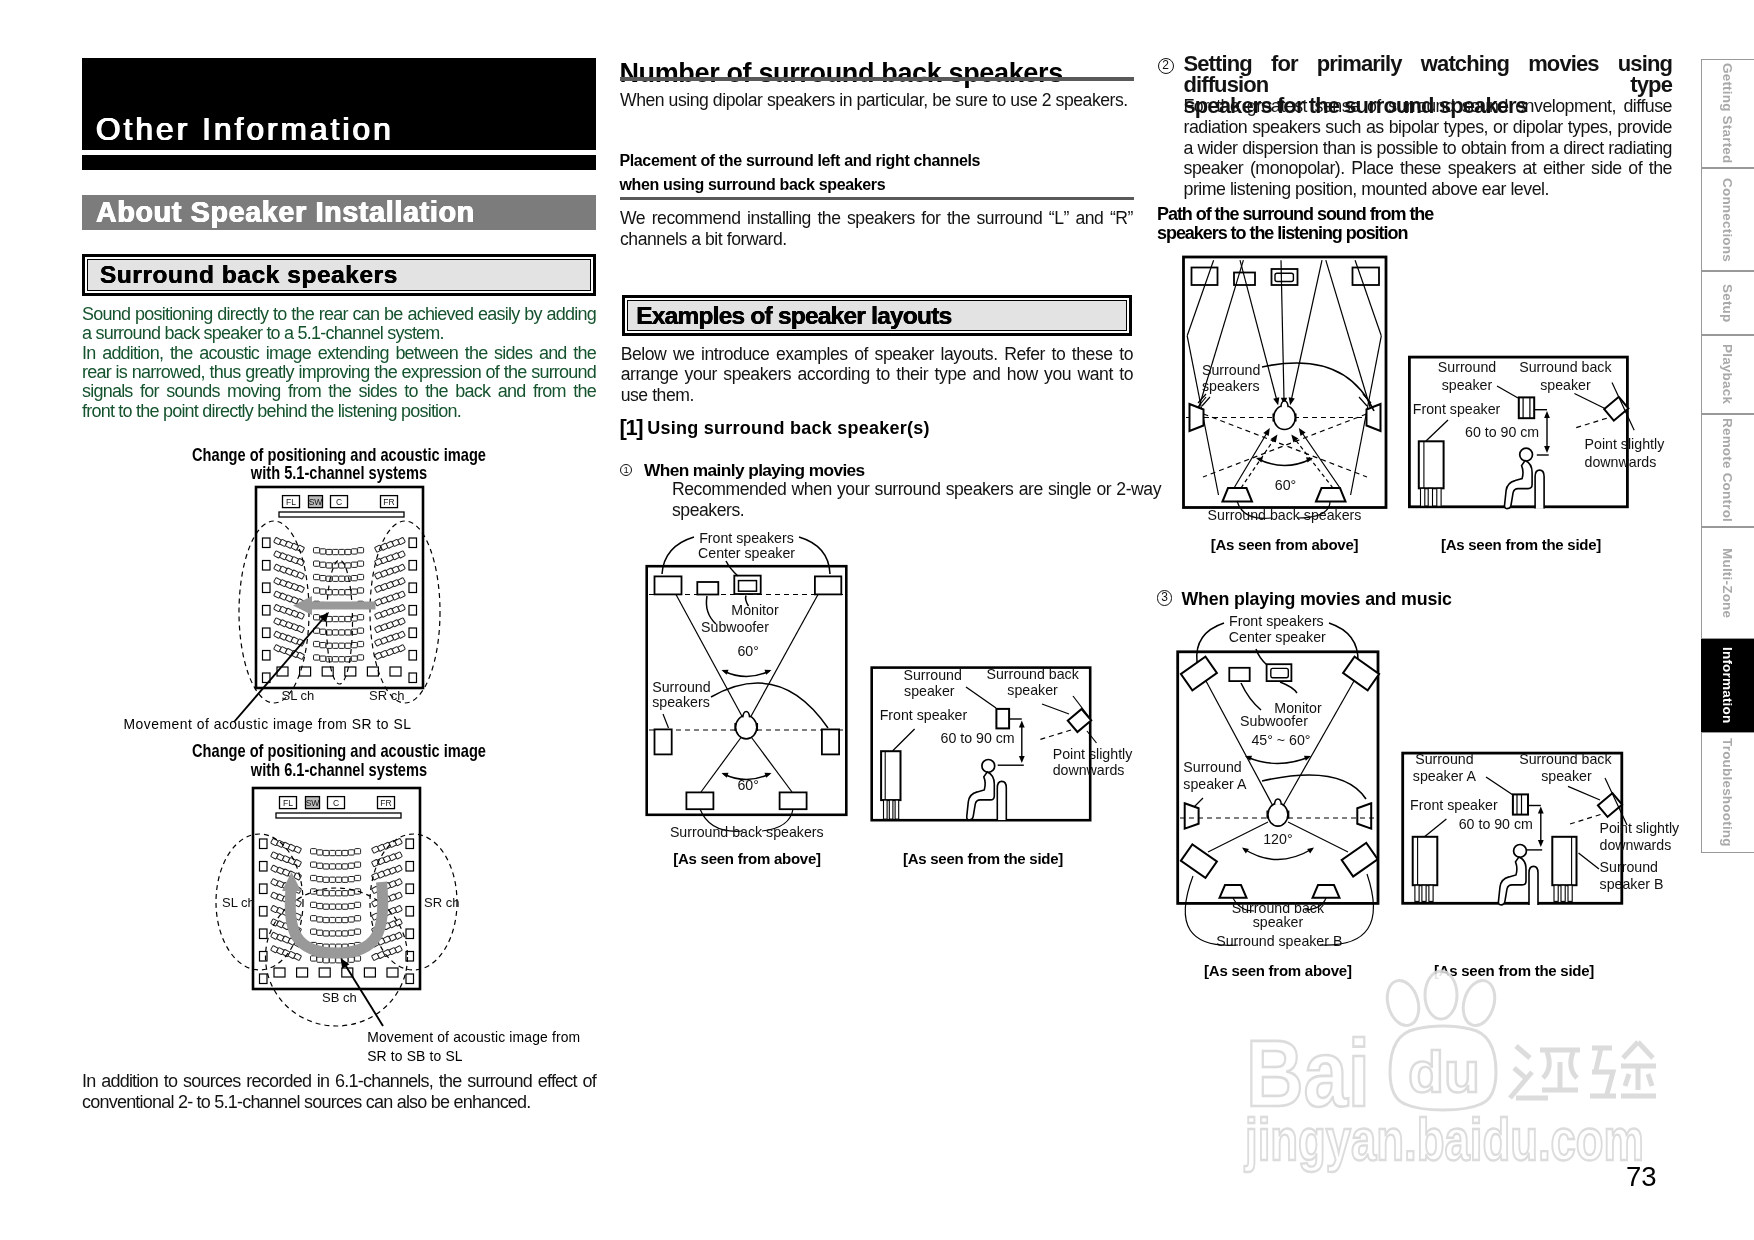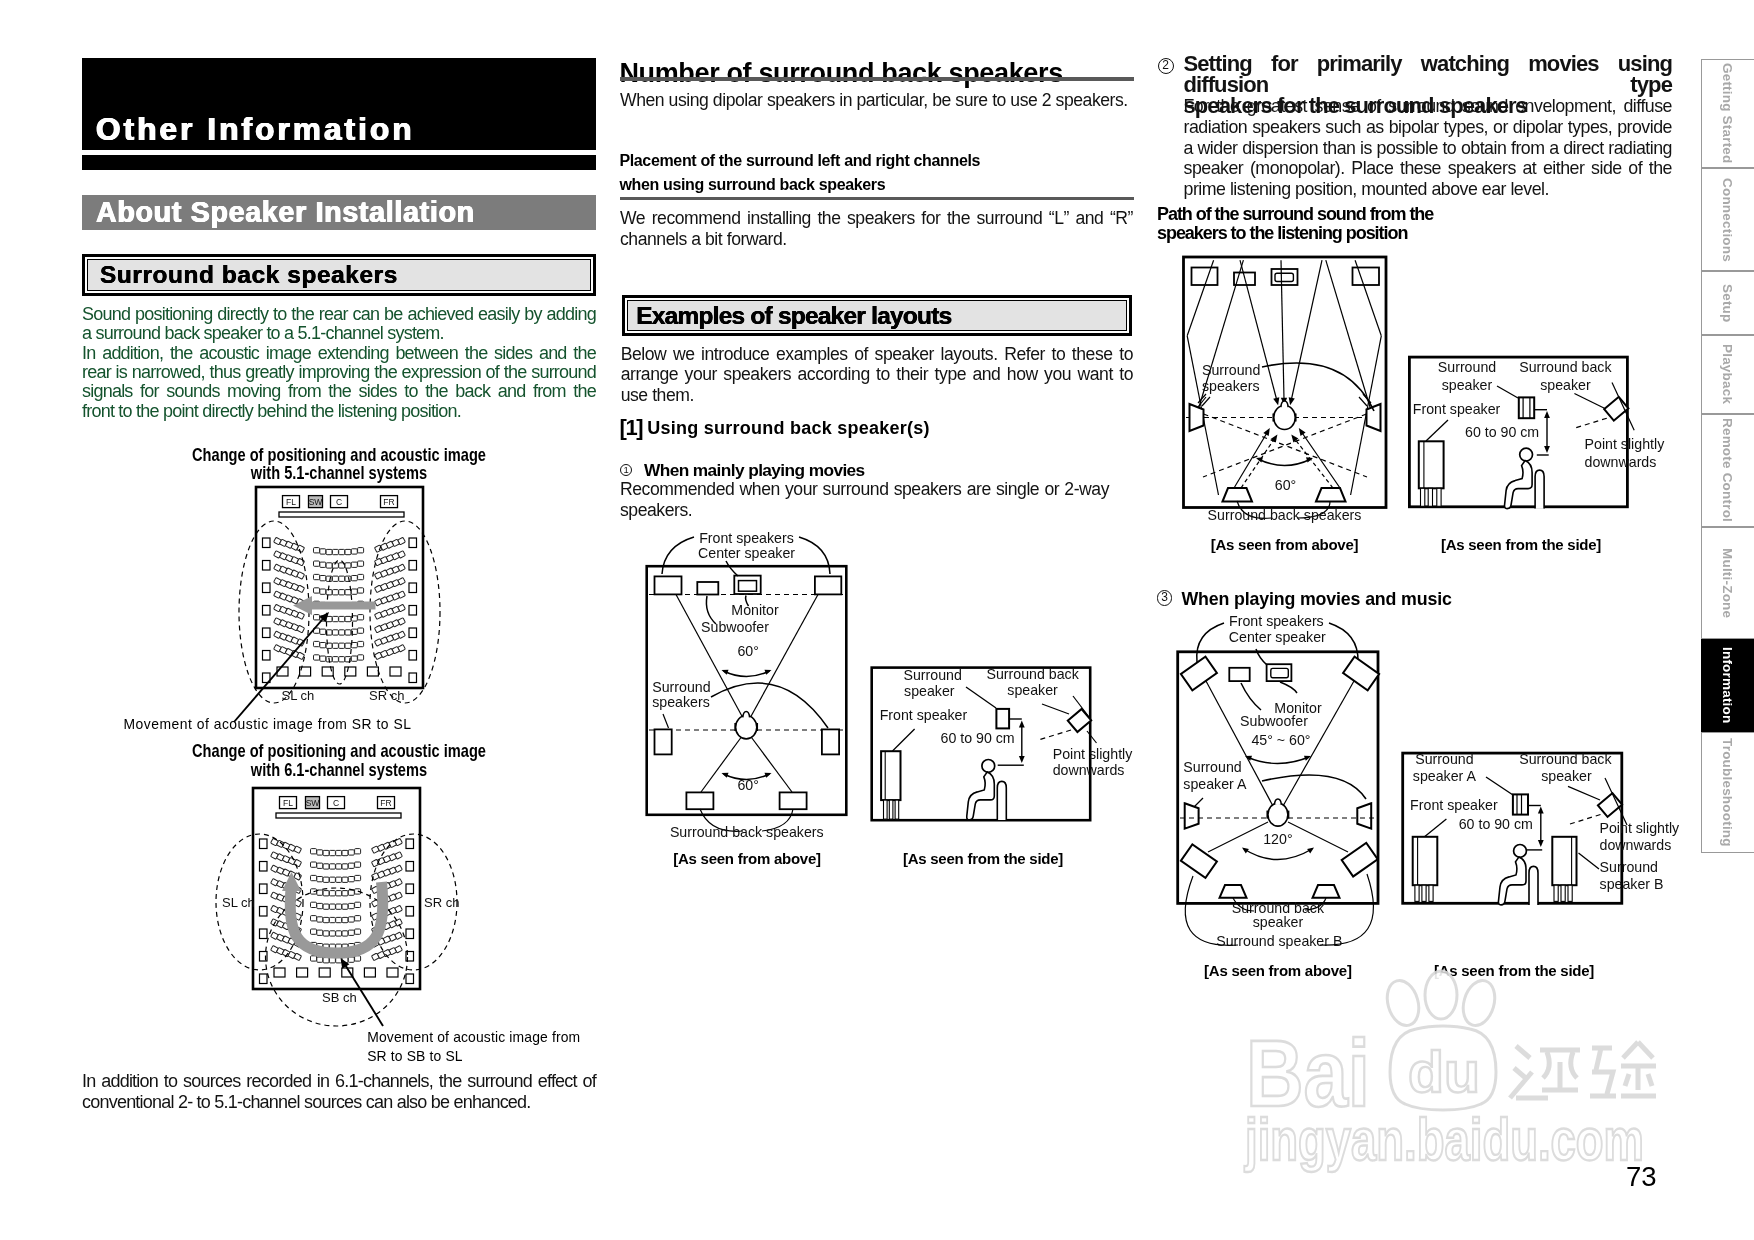--- a/index.html
+++ b/index.html
@@ -6,21 +6,21 @@
 .jl{text-align:justify;text-align-last:justify}
 .b{font-weight:bold}
 svg{position:absolute;left:0;top:0}
 .tab{border:1px solid #999;color:#a9a9a9;font-weight:bold;font-size:13.5px;
  writing-mode:vertical-rl;letter-spacing:0.2px;left:1700.5px;width:54px;background:#fff;
  display:flex;align-items:center;justify-content:center;white-space:nowrap}
 
 </style></head><body>
 <div style="left:82px;top:58px;width:514px;height:112.3px;background:#000"></div>
 <div style="left:82px;top:150.1px;width:514px;height:5.2px;background:#fff"></div>
-<div style="left:96px;top:111.4px;color:#fff;font-weight:bold;font-size:31.5px;letter-spacing:3.1px;text-shadow:0.7px 0 0 #fff,-0.7px 0 0 #fff,0 0.4px 0 #fff">Other Information</div>
+<div style="left:96px;top:111.4px;color:#fff;font-weight:normal;font-size:31.5px;letter-spacing:3.1px;text-shadow:0.7px 0 0 #fff,-0.7px 0 0 #fff,0 0.4px 0 #fff">Other Information</div>
 <div style="left:82px;top:194.6px;width:514px;height:35.4px;background:#7c7c7c"></div>
 <div style="left:96px;top:195.9px;color:#fff;font-weight:bold;font-size:28.6px;letter-spacing:0.7px;text-shadow:0.6px 0 0 #fff,-0.6px 0 0 #fff,0 0.3px 0 #fff">About Speaker Installation</div>
 <div style="left:82px;top:254.4px;width:514px;height:41.6px;border:3px solid #000;padding:2px">
     <div style="width:100%;height:100%;border:1.3px solid #000;background:#e3e3e3"></div>
   </div>
 <div style="left:100px;top:261px;color:#000;font-weight:bold;font-size:24.4px;letter-spacing:0.6px;text-shadow:0.3px 0 0 #000,-0.3px 0 0 #000">Surround back speakers</div>
 <div class="" style="left:82px;top:305.2px;width:514px;line-height:19.3px;font-size:18px;letter-spacing:-0.78px;color:#14532d">
     <div class="jl">Sound positioning directly to the rear can be achieved easily by adding</div>
     <div class="ll">a surround back speaker to a 5.1-channel system.</div>
     <div class="jl">In addition, the acoustic image extending between the sides and the</div>
@@ -52,21 +52,21 @@
   </div>
 <div style="left:636.3px;top:301.7px;color:#000;font-weight:bold;font-size:24.4px;letter-spacing:-0.73px;text-shadow:0.3px 0 0 #000,-0.3px 0 0 #000">Examples of speaker layouts</div>
 <div class="" style="left:620.7px;top:343.6px;width:512.3px;line-height:20.5px;font-size:17.6px;letter-spacing:-0.45px;color:#131313">
     <div class="jl">Below we introduce examples of speaker layouts. Refer to these to</div>
     <div class="jl">arrange your speakers according to their type and how you want to</div>
     <div class="ll">use them.</div>
   </div>
 <div style="left:619.6px;top:415.2px;width:513px;font-size:18px;font-weight:bold;letter-spacing:0.25px"><span style="font-size:22px;letter-spacing:-1.5px;vertical-align:-1px">[1]</span> Using surround back speaker(s)</div>
 <div style="left:620.2px;top:464.4px;width:12px;height:12px;border:1.1px solid #111;border-radius:50%;text-align:center;font-size:9.5px;line-height:10px;color:#111">1</div>
 <div class="b" style="left:644px;top:459.8px;width:489px;font-size:17.3px;letter-spacing:-0.6px">When mainly playing movies</div>
-<div class="" style="left:620px;top:479.4px;width:489px;line-height:20.4px;font-size:17.6px;letter-spacing:-0.45px;color:#131313">
+<div class="" style="left:672px;top:479.4px;width:489px;line-height:20.4px;font-size:17.6px;letter-spacing:-0.45px;color:#131313">
     <div class="jl">Recommended when your surround speakers are single or 2-way</div>
     <div class="ll">speakers.</div>
   </div>
 <div style="left:747px;top:850.1px;white-space:nowrap;transform:translateX(-50%);font-weight:bold;font-size:15px;letter-spacing:-0.25px">[As seen from above]</div>
 <div style="left:983px;top:850.1px;white-space:nowrap;transform:translateX(-50%);font-weight:bold;font-size:15px;letter-spacing:-0.25px">[As seen from the side]</div>
 <div style="left:1157.6px;top:57.7px;width:16px;height:16px;border:1.2px solid #111;border-radius:50%;text-align:center;font-size:12px;line-height:13.5px;color:#111">2</div>
 <div class="" style="left:1183.5px;top:54.4px;width:488.5px;line-height:20.6px;font-size:22px;letter-spacing:-0.9px;font-weight:bold;color:#131313">
     <div class="jl">Setting for primarily watching movies using diffusion type</div>
     <div class="ll">speakers for the surround speakers</div>
   </div>

